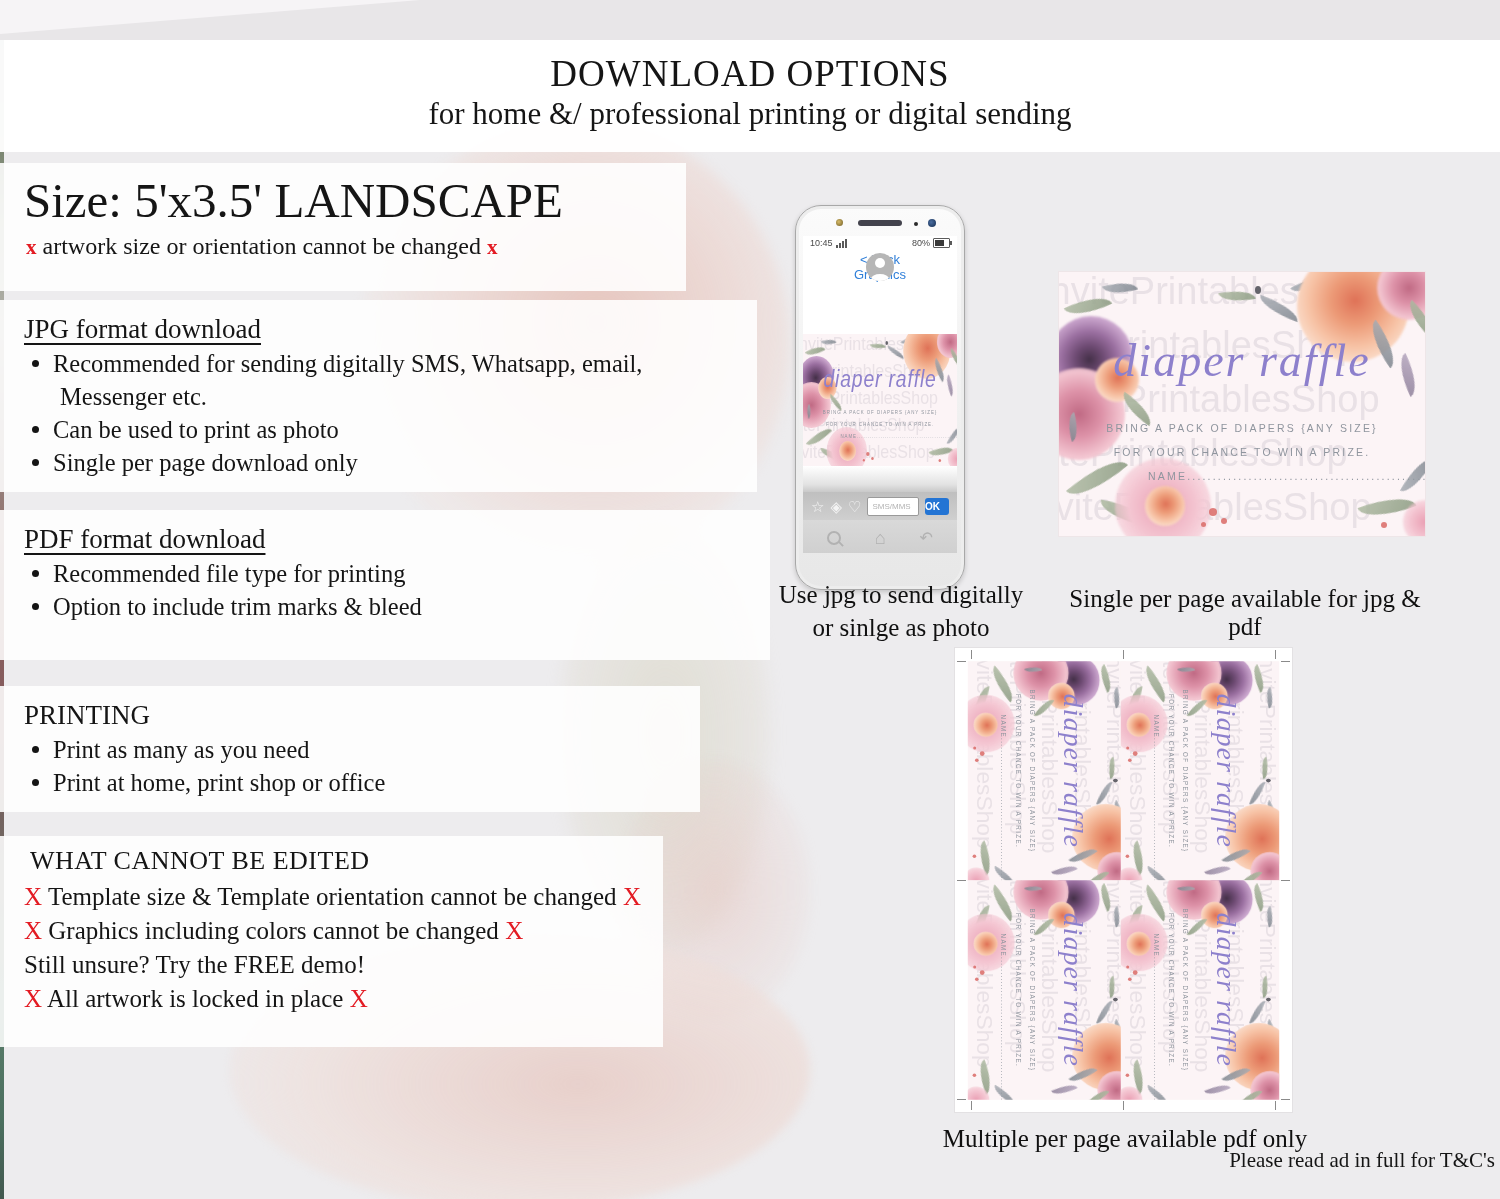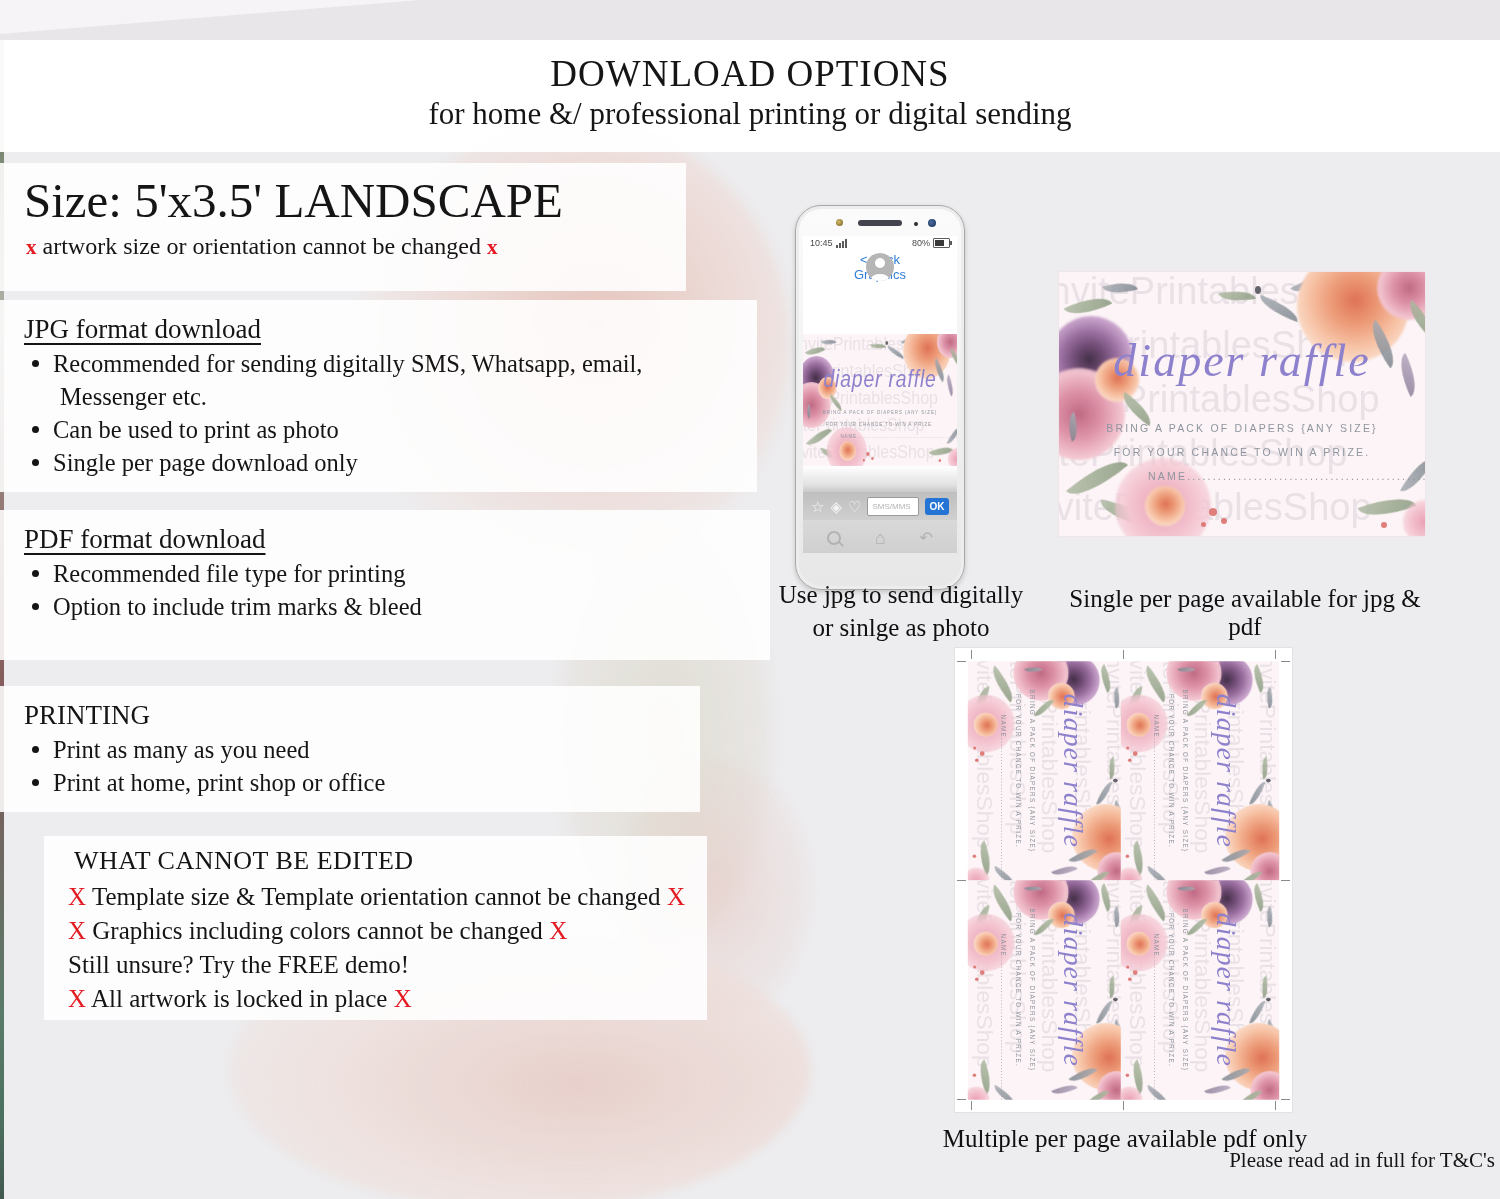--- a/index.html
+++ b/index.html
@@ -21,21 +21,21 @@
     background:radial-gradient(ellipse at 60% 55%,rgba(231,203,197,.85) 0%,rgba(239,220,214,.55) 55%,rgba(239,220,214,0) 88%);}
   .bloom3{left:620px;top:760px;width:190px;height:260px;border-radius:50%;filter:blur(6px);
     background:radial-gradient(ellipse at 50% 50%,rgba(230,196,190,.5) 0%,rgba(230,196,190,0) 90%);}
   
   .band{position:absolute;left:0;background:rgba(255,255,255,.88);}
   .band-header{top:40px;width:100%;height:112px;background:rgba(255,255,255,.96);}
   .band-size{top:163px;width:686px;height:128px;}
   .band-jpg{top:300px;width:757px;height:192px;}
   .band-pdf{top:510px;width:770px;height:150px;}
   .band-print{top:686px;width:700px;height:126px;}
-  .band-edit{top:836px;width:663px;height:184px;margin-left:44px;}
+  .band-edit{top:836px;width:663px;height:211px;}
   
   .hdr-title{position:absolute;top:52px;left:0;width:100%;text-align:center;font-size:37px;letter-spacing:1px;}
   .hdr-sub{position:absolute;top:96px;left:0;width:100%;text-align:center;font-size:31px;}
   .size-h{padding:10px 0 0 24px;font-size:49px;line-height:56px;}
   .size-note{padding:4px 0 0 26px;font-size:24px;}
   .xs{color:#e31b23;font-weight:bold;font-size:21px;}
   .sec-h{font-size:27px;padding:14px 0 2px 24px;}
   .und{text-decoration:underline;text-underline-offset:5px;}
   .b{display:flex;gap:14px;padding-left:32px;font-size:24.5px;line-height:33px;}
   .dot{width:7px;height:7px;border-radius:50%;background:#141414;margin-top:13px;flex:none;}
@@ -73,21 +73,21 @@
   .av-body{position:absolute;left:50%;bottom:-3px;transform:translateX(-50%);width:18px;height:10px;border-radius:50% 50% 0 0;background:#fff;}
   .msgspace{height:54px;background:#fff;}
   .phonecard{position:relative;width:154px;height:132px;overflow:hidden;}
   .phonecard .cardbox{transform-origin:0 0;transform:scale(0.421,0.5);}
   .fadearea{height:26px;background:linear-gradient(#ffffff 0%,#e3e3e3 70%,#c9c9c9 100%);}
   .toolbar{height:28px;background:linear-gradient(#bfbfbf,#cfcfcf);display:flex;align-items:center;gap:6px;padding:0 8px;}
   .ticon{color:#f4f4f4;font-size:15px;line-height:1;}
   .smsfield{flex:1;height:15px;background:#fff;border:1px solid #9a9a9a;border-radius:2px;
     font-size:8px;color:#b3b3b3;padding:1px 4px;line-height:15px;}
   .okbtn{width:24px;height:17px;background:#2374d4;border-radius:3px;color:#fff;font-size:10px;
-    font-weight:bold;text-align:center;line-height:17px;}
+    font-weight:bold;line-height:17px;}
   .navbar{height:35px;background:linear-gradient(#d9d9d9,#cfcfcf);display:flex;align-items:center;
     justify-content:space-between;padding:0 24px;color:#b2b2b2;}
   .mag{width:10px;height:10px;border:2px solid #b2b2b2;border-radius:50%;position:relative;}
   .mag::after{content:"";position:absolute;width:2px;height:6px;background:#b2b2b2;right:-3px;bottom:-4px;transform:rotate(-45deg);}
   .home{font-size:18px;line-height:1;}
   .backarrow{font-size:16px;line-height:1;}
   
   .cardbox{position:relative;width:366px;height:264px;background:#fcf4f6;overflow:hidden;}
   .wm{position:absolute;left:-20px;top:-8px;width:440px;height:290px;overflow:hidden;
       font-family:"Liberation Sans",sans-serif;font-size:38px;line-height:54px;

